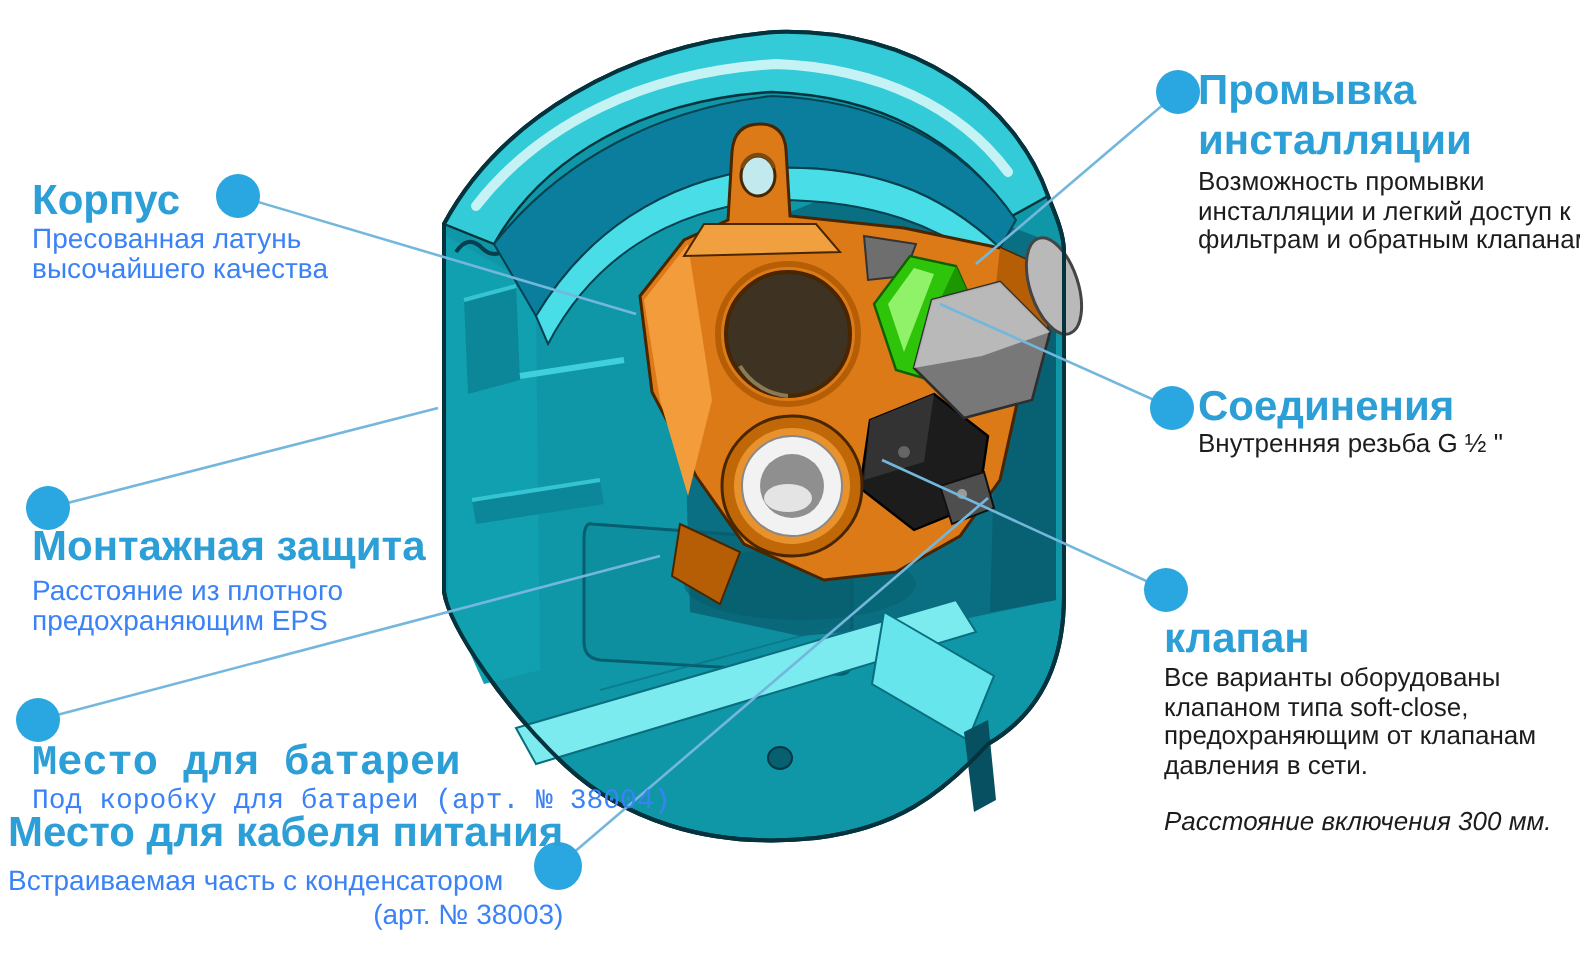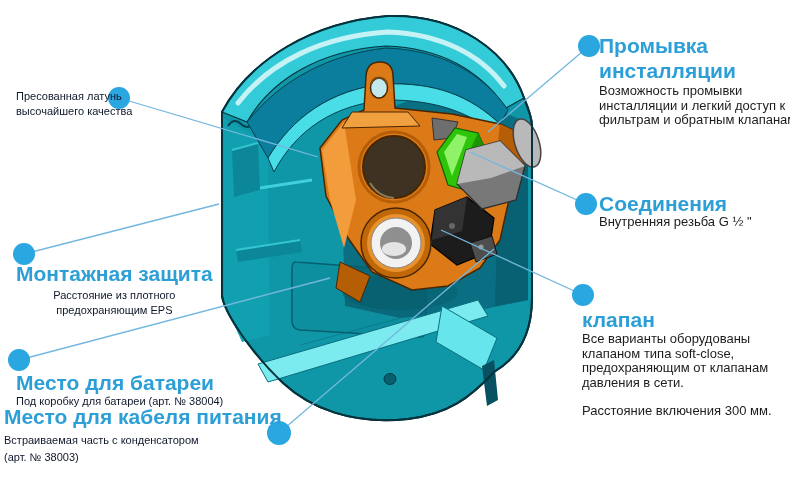--- a/index.html
+++ b/index.html
@@ -2,23 +2,23 @@
 <html><head>
 <meta charset="utf-8">
 <style>
   html,body{margin:0;padding:0;background:#fff;}
   .page{position:relative;width:790px;height:490px;background:#fff;overflow:hidden;
         font-family:"Liberation Sans",sans-serif;}
   svg{position:absolute;left:0;top:0;}
   .callout{position:absolute;}
   .ct{font-weight:bold;font-size:21px;line-height:23px;color:#2d9fd7;white-space:nowrap;}
   .ct2{font-weight:bold;font-size:21px;line-height:25px;color:#2d9fd7;white-space:nowrap;}
-  .cd{font-size:11px;line-height:15px;color:#0f172a;white-space:nowrap;}
+  .cd{font-size:14px;line-height:15px;color:#3b82f6;white-space:nowrap;}
   .cdr{font-size:13px;line-height:14.5px;color:#1c1c1c;white-space:nowrap;}
-  .note{margin-top:14px;}
+  .note{margin-top:14px;font-style:italic;}
 </style>
 </head>
 <body>
 
 <div class="page">
 
   <svg width="790" height="490" viewBox="0 0 790 490">
 
     <g>
       <path d="M 222,112 C 250,60 312,22 388,16 C 458,14 508,52 524,98 C 529,110 532,118 532,126
@@ -126,39 +126,40 @@
       <circle cx="24" cy="254" r="11"></circle>
       <circle cx="19" cy="360" r="11"></circle>
       <circle cx="279" cy="433" r="12"></circle>
       <circle cx="589" cy="46" r="11"></circle>
       <circle cx="586" cy="204" r="11"></circle>
       <circle cx="583" cy="295" r="11"></circle>
     </g>
   </svg>
 
   <div class="callout" style="left:16px;top:89px;">
+    <div class="ct">Корпус</div>
     <div class="cd">Пресованная латунь</div>
     <div class="cd">высочайшего качества</div>
   </div>
 
-  <div class="callout" style="left:16px;top:262px;text-align:center;">
+  <div class="callout" style="left:16px;top:262px;">
     <div class="ct">Монтажная защита</div>
     <div class="cd" style="margin-top:3px;">Расстояние из плотного</div>
     <div class="cd">предохраняющим EPS</div>
   </div>
 
-  <div class="callout" style="left:16px;top:371px;">
+  <div class="callout" style="left:16px;top:371px;font-family:Liberation Mono, monospace;">
     <div class="ct">Место для батареи</div>
     <div class="cd">Под коробку для батареи (арт. № 38004)</div>
   </div>
 
   <div class="callout" style="left:4px;top:405px;">
     <div class="ct">Место для кабеля питания</div>
     <div class="cd" style="margin-top:4px;line-height:17px;">Встраиваемая часть с конденсатором</div>
-    <div class="cd" style="line-height:17px;">(арт. № 38003)</div>
+    <div class="cd" style="line-height:17px;text-align:right;">(арт. № 38003)</div>
   </div>
 
   <div class="callout" style="left:599px;top:33px;">
     <div class="ct2">Промывка</div>
     <div class="ct2">инсталляции</div>
     <div class="cdr" style="margin-top:1px;">Возможность промывки</div>
     <div class="cdr">инсталляции и легкий доступ к</div>
     <div class="cdr">фильтрам и обратным клапанам</div>
   </div>
 

